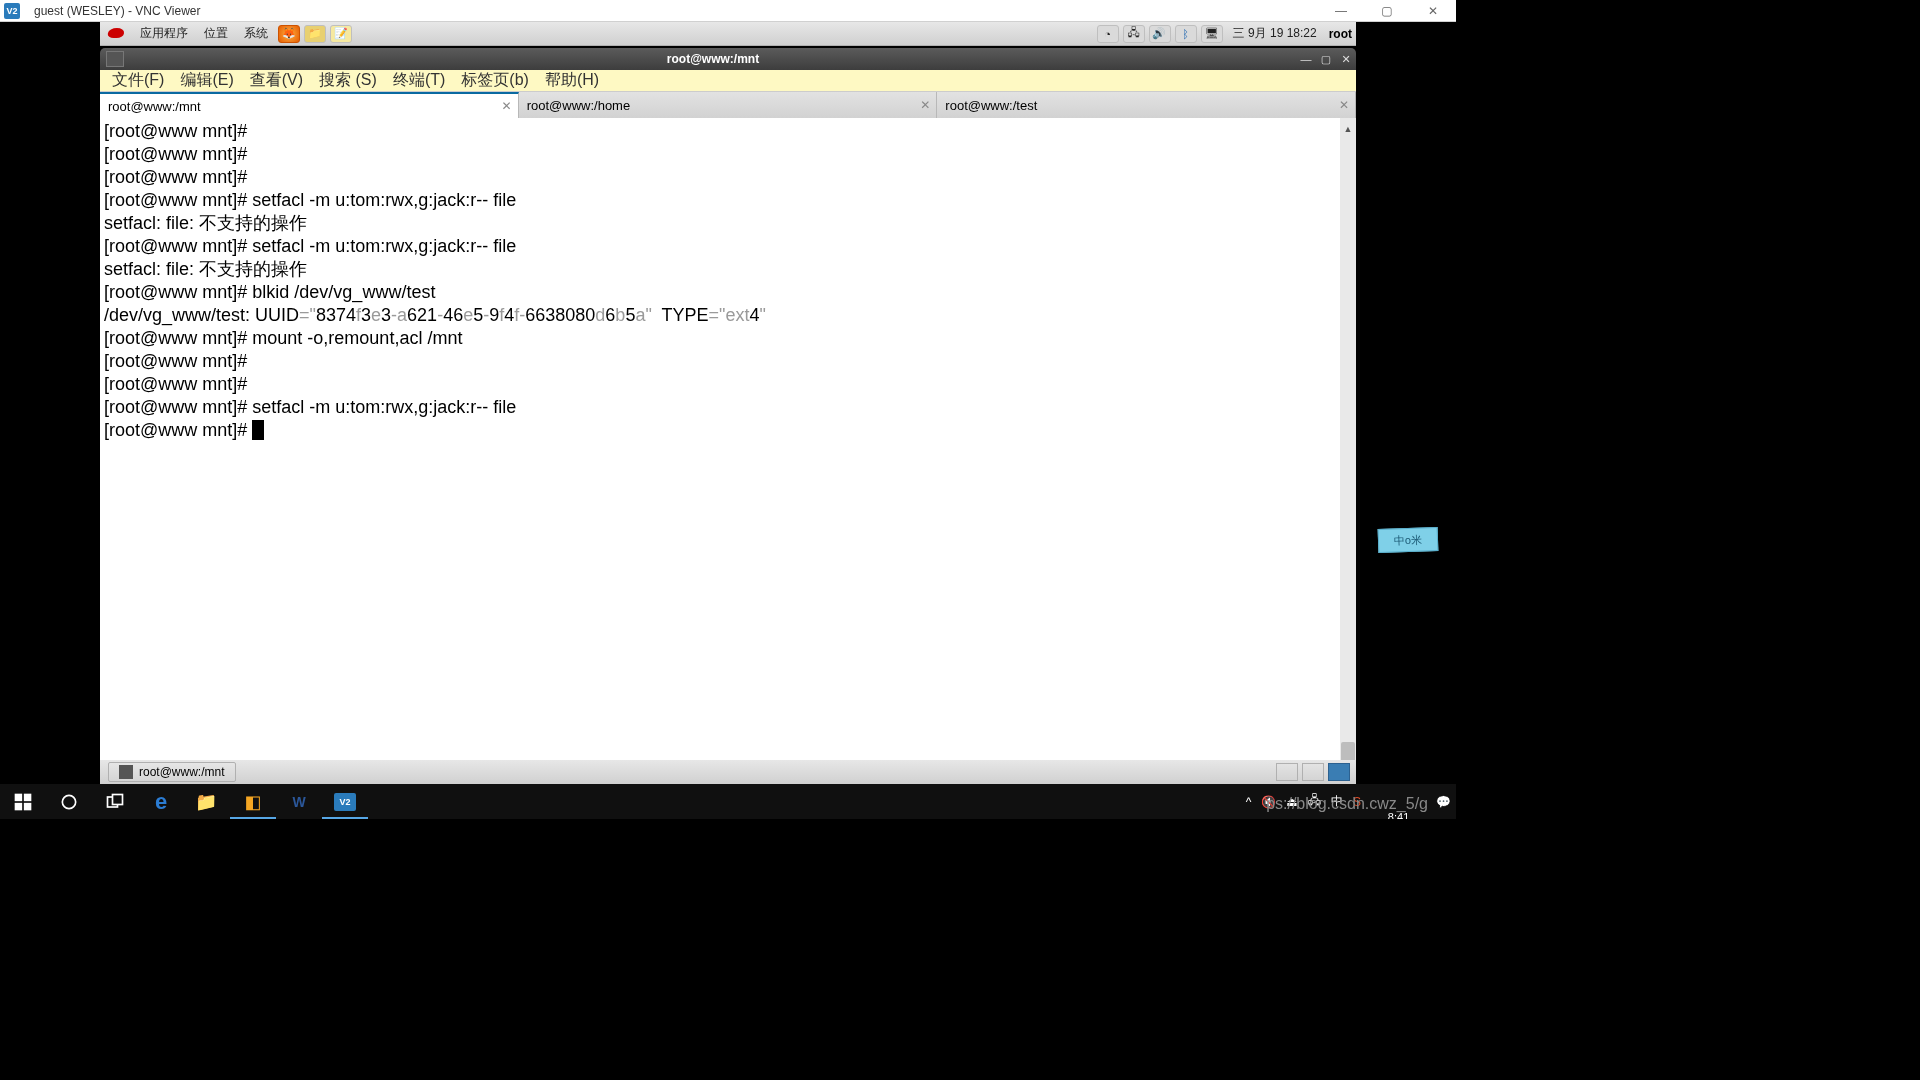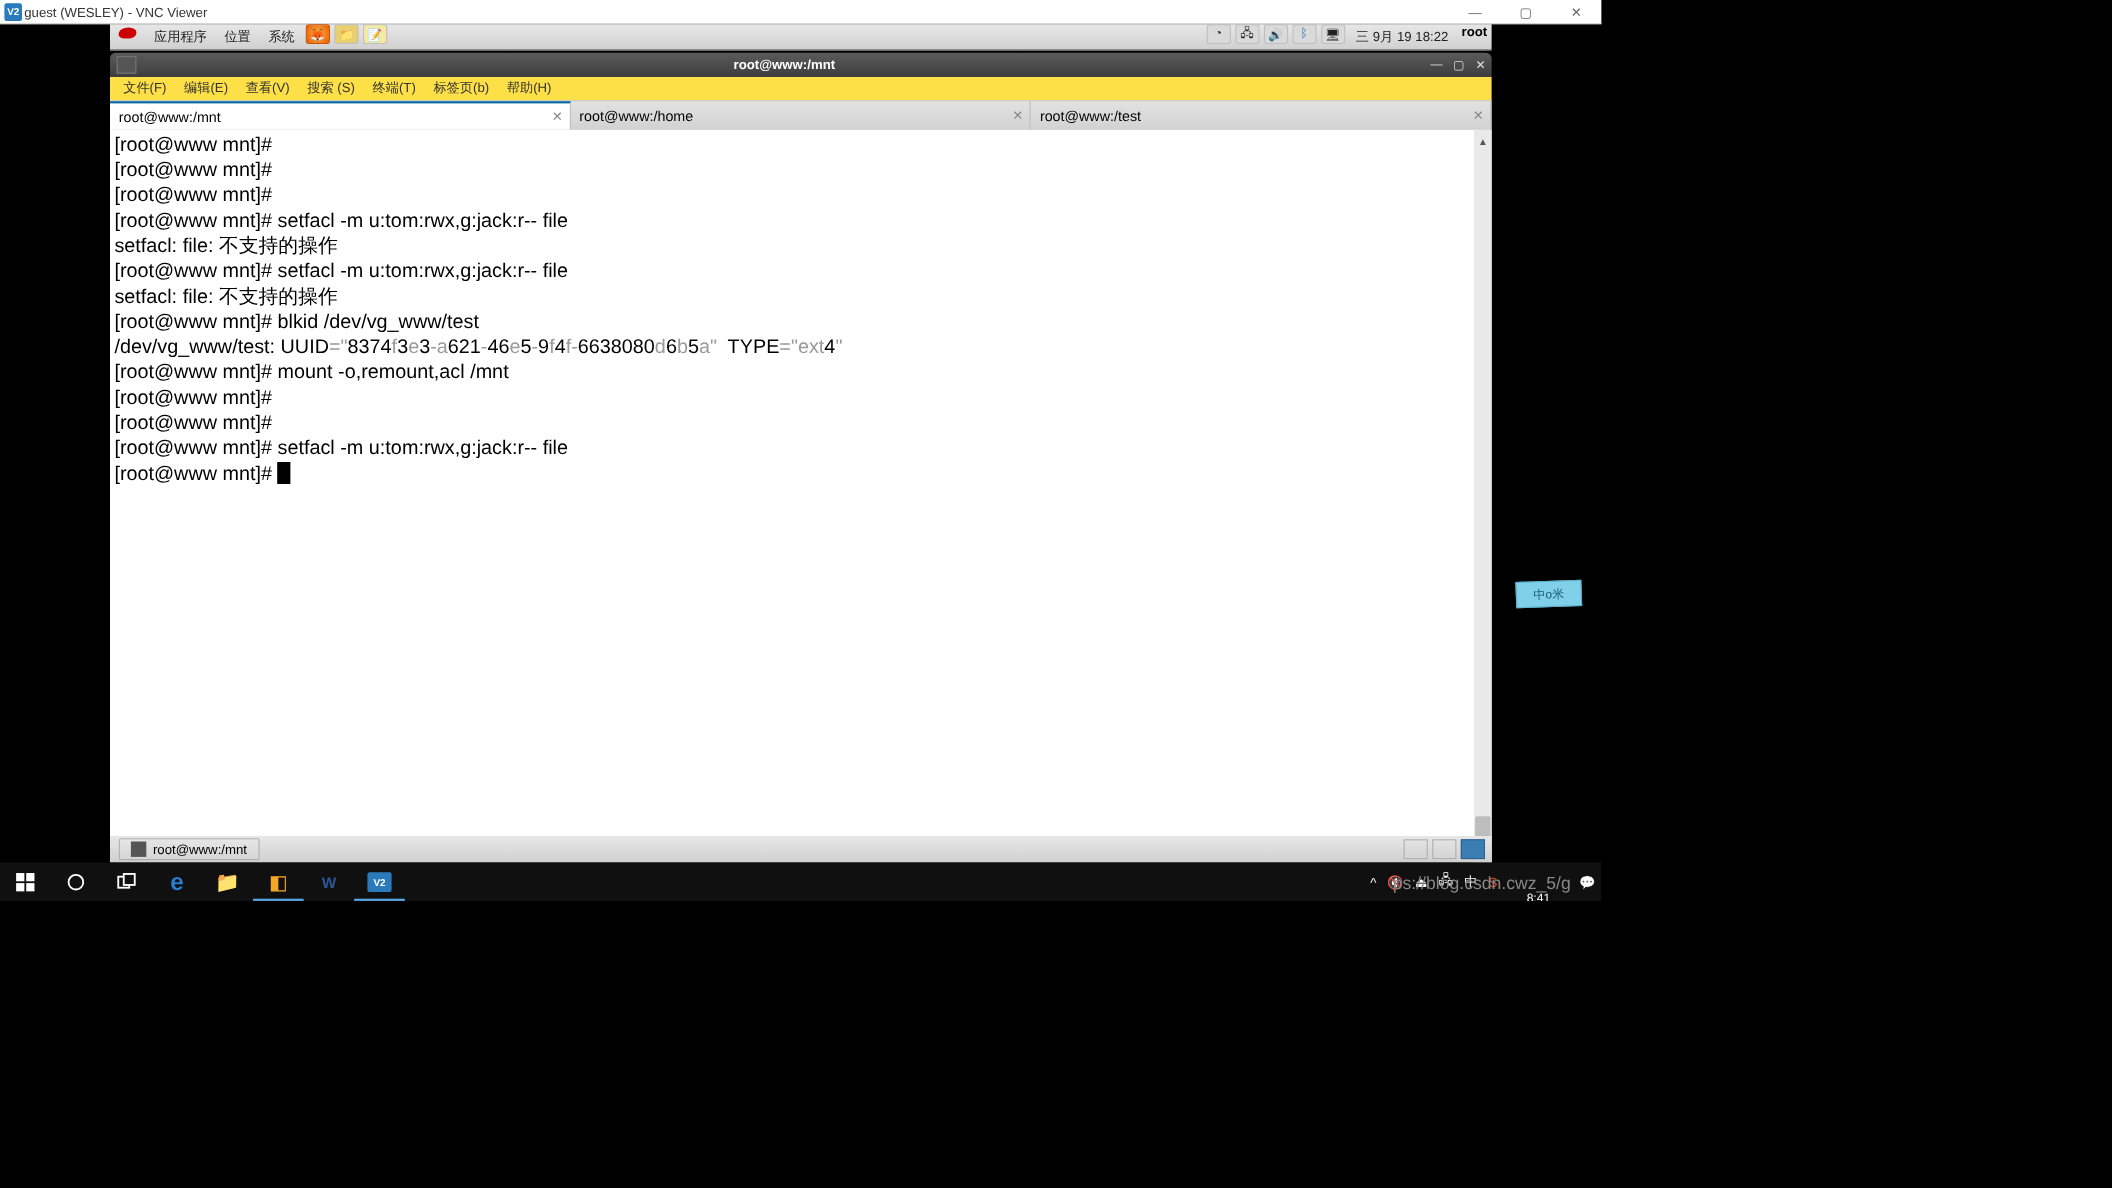--- a/index.html
+++ b/index.html
@@ -14,31 +14,31 @@
 
 .win-outer {
   position: absolute; left:0; top:0; right:0;
   height: 22px;
   background: #fff;
   display:flex; align-items:center;
   border-bottom:1px solid #d0d0d0;
   font-size:12px; color:#333;
   padding-left:4px;
 }
-.win-outer .title { margin-left:2px; flex:1; }
+.win-outer .title { margin-left:14px; flex:1; }
 .win-outer .wbtn { width:46px; height:20px; display:inline-flex; align-items:center; justify-content:center; color:#666; }
 .vnc-icon { width:16px; height:16px; background:#2a7bbb; color:#fff; display:inline-flex; align-items:center; justify-content:center; font-size:9px; font-weight:bold; border-radius:2px; }
 
 
 .gnome-panel {
   position:absolute; left:100px; right:100px; top:22px;
   height:24px;
   background:linear-gradient(#e7e7e7,#d0d0d0);
   border-bottom:1px solid #b0b0b0;
-  display:flex; align-items:flex-start;
+  display:flex; align-items:center;
   font-size:12px; color:#222;
 }
 .redhat-icon { width:22px; height:18px; margin:0 4px 0 6px; display:inline-block; position:relative; }
 .redhat-icon::before { content:""; position:absolute; left:2px; top:3px; width:16px; height:10px; background:#cc0000; border-radius:50% 50% 40% 40%; transform:skewX(-10deg);}
 .gnome-panel .menu { padding:0 8px; height:100%; display:flex; align-items:center; }
 .gnome-panel .spacer { flex:1; }
 .gnome-panel .pill { width:22px; height:18px; background:#dadada; border:1px solid #bfbfbf; border-radius:3px; margin:0 2px; display:inline-flex; align-items:center; justify-content:center; font-size:11px; }
 .gnome-root { font-weight:bold; margin:0 4px; color:#000; }
 
 
@@ -54,23 +54,23 @@
   display:flex; align-items:center;
   font-size:12px;
   border-top-left-radius:5px; border-top-right-radius:5px;
 }
 .term-titlebar .icon-box { width:18px; height:16px; background:#555; border:1px solid #777; margin:0 6px; }
 .term-titlebar .title { flex:1; text-align:center; font-weight:bold; }
 .term-titlebar .wbtn { width:20px; height:16px; display:inline-flex; align-items:center; justify-content:center; color:#ddd; font-size:11px; }
 
 .term-menubar {
   height:22px;
-  background:#fde047;
-  display:flex; align-items:center;
-  font-size:12px; color:#333;
+  background:#fef9c3;
+  display:flex; align-items:center;
+  font-size:16px; color:#333;
   border-bottom:1px solid #ccc;
   padding:0 4px;
 }
 .term-menubar .menu { padding:0 8px; }
 
 .term-tabs {
   height:26px;
   display:flex;
   background:#dcdada;
   font-size:13px;

